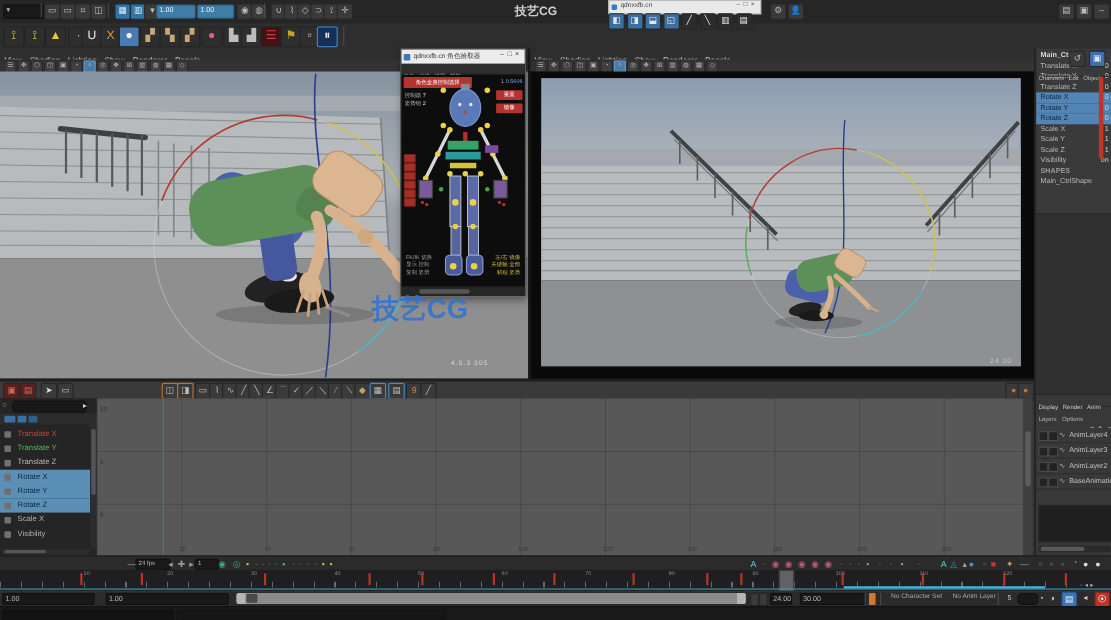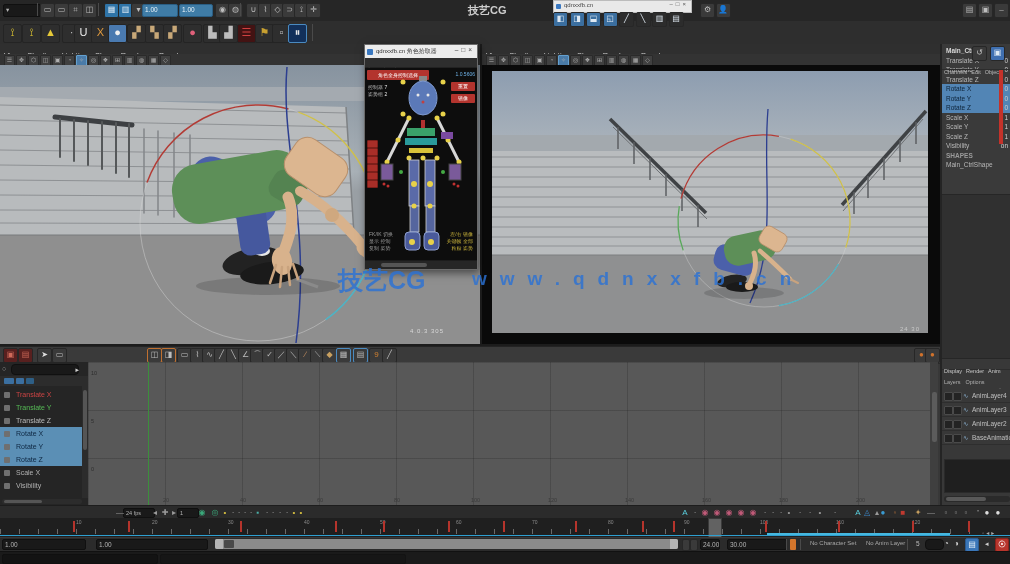--- a/index.html
+++ b/index.html
@@ -280,21 +280,20 @@
           <path d="M268,180 C280,190 290,200 298,208" stroke="#d8b28c" stroke-width="4.5" fill="none" stroke-linecap="round"></path>
           <path d="M298,208 L306,212" stroke="#c9a37e" stroke-width="2" stroke-linecap="round"></path>
           <rect x="268" y="158" width="26" height="20" rx="6" fill="#dcb690" stroke="#b8906c" stroke-width=".8" transform="rotate(30 281 168)"></rect>
         </g>
       </svg>
     </div>
     <div class="hud" style="left:418px;top:261px;color:#c8c8c8;">24 30</div>
   </div>
 
   <div class="wm-main" style="left:338px;top:264px;font-size:25px;color:rgba(43,114,212,.82);">技艺CG</div>
-  <div class="wm-main" style="left:472px;top:268px;font-size:19px;letter-spacing:13px;color:rgba(43,114,212,.82);">www.qdnxxfb.cn</div>
 
   <div class="abs" style="left:940px;top:44px;width:70px;height:461px;background:#3a3a3a;border-left:2px solid #242424;">
     <div>
 
     <div class="ic" style="top: 2px; left: 30px;"><span>↺</span></div>
         <div class="ic" style="top: 2px; left: 48px; background: rgb(63, 111, 176); color: rgb(220, 233, 244);"><span>▣</span></div>
       </div>
     <div class="abs" style="left:0;top:16px;width:70px;height:9px;border-bottom:1px solid #2c2c2c;padding-left:2px;">
       
     <span class="pm" style="font-size:5.5px;margin-right:4px;color:#b8b8b8;">Channels</span><span class="pm" style="font-size:5.5px;margin-right:4px;color:#b8b8b8;">Edit</span><span class="pm" style="font-size:5.5px;margin-right:4px;color:#b8b8b8;">Object</span></div>

